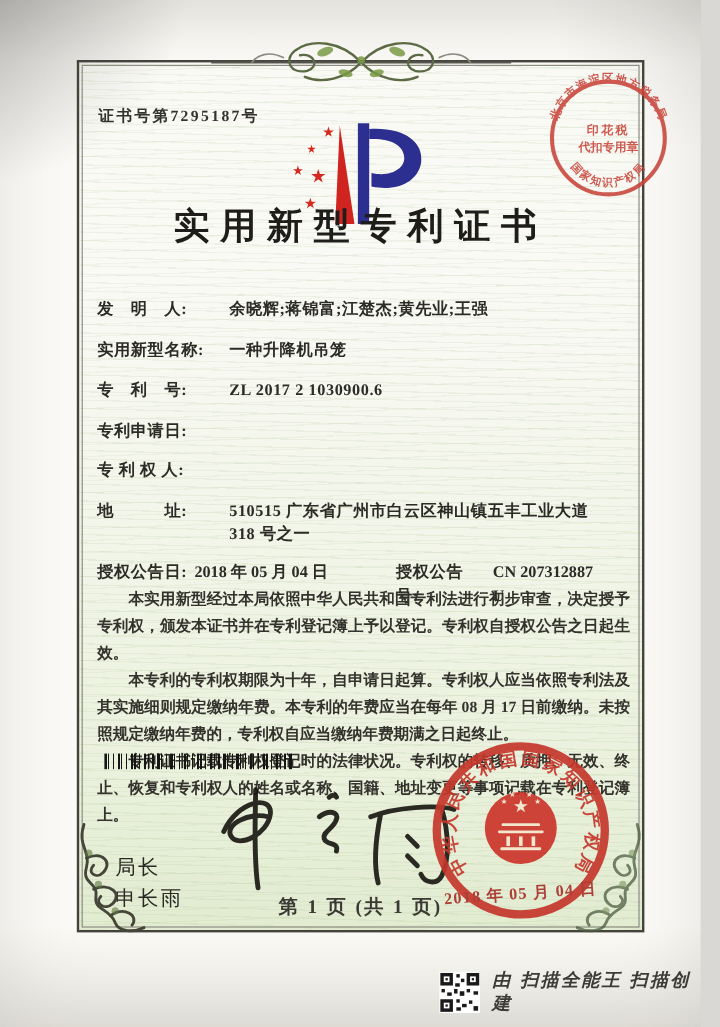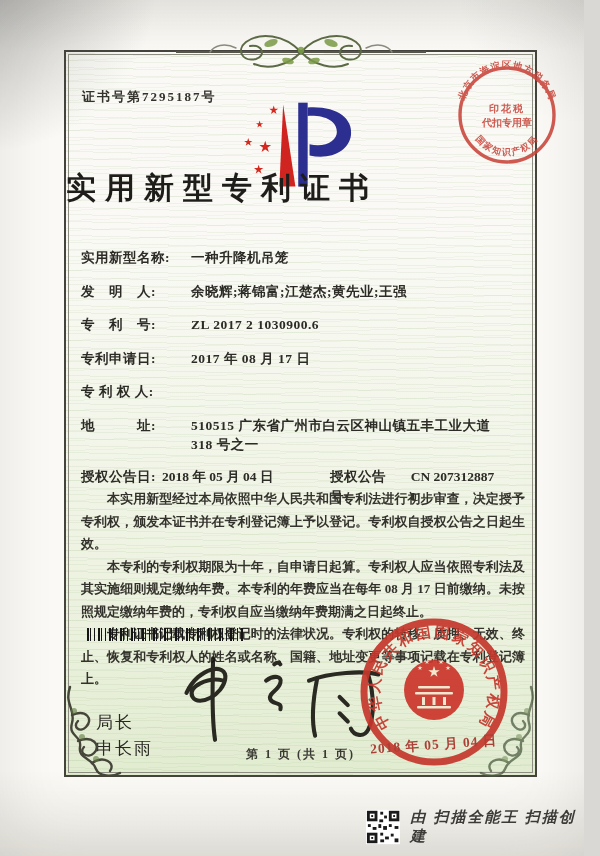--- a/index.html
+++ b/index.html
@@ -21,21 +21,21 @@
       repeating-linear-gradient(-2deg, rgba(123,165,96,.07) 0 1px, rgba(255,255,255,0) 1px 10px),
       linear-gradient(180deg, rgba(248,249,243,.30) 25%, rgba(222,234,202,.55) 80%, rgba(212,228,188,.65) 100%);
   }
   .frame::before{content:"";position:absolute;inset:2px;border:1px solid #8d8d82;pointer-events:none;}
   .cert-number{position:absolute;left:16px;top:36px;font-size:13px;font-weight:700;letter-spacing:2px;color:#33322d;}
   .ornament-top{position:absolute;left:50%;top:-24px;transform:translateX(-50%);}
   .flourish-bl{position:absolute;left:-4px;bottom:-6px;}
   .flourish-br{position:absolute;right:-4px;bottom:-6px;transform:scaleX(-1);opacity:.75;}
   .logo{position:absolute;left:170px;top:42px;}
   .tax-stamp{position:absolute;left:382px;top:4px;opacity:.88;}
-  .title{position:absolute;left:0;top:116px;width:100%;text-align:left;margin:0;
+  .title{position:absolute;left:0;top:116px;width:100%;text-align:center;margin:0;
          font-size:30px;font-weight:700;letter-spacing:9px;color:#1e1d1a;}
   
   .fields{position:absolute;left:15px;top:196px;right:28px;font-size:13.5px;font-weight:700;color:#2c2b26;}
   .row{display:flex;margin-bottom:13.5px;line-height:20px;}
   .row .lab{flex:none;width:110px;letter-spacing:.5px;}
   .row .val{flex:1;letter-spacing:.5px;line-height:19px;}
   .grant{display:flex;line-height:20px;margin-top:2px;}
   .grant .g-pair{display:flex;}
   .grant .g-left{width:250px;}
   .grant .lab2{letter-spacing:.5px;margin-right:6px;}
@@ -45,21 +45,21 @@
   .paras p{margin:0;text-indent:2em;}
   
   .barcode{position:absolute;left:21px;top:576px;width:157px;height:13px;
     background:
       repeating-linear-gradient(90deg,#151515 0 2px,transparent 2px 3px,#151515 3px 4px,transparent 4px 7px,#151515 7px 8px,transparent 8px 11px);
   }
   
   .signer{position:absolute;left:30px;top:658px;font-size:17px;font-weight:400;color:#2a2924;line-height:26px;letter-spacing:2px;}
   .signature{position:absolute;left:102px;top:598px;}
   .seal{position:absolute;left:288px;top:560px;opacity:.92;}
-  .page-footer{position:absolute;left:0;top:694px;width:100%;text-align:center;font-size:12px;letter-spacing:2px;color:#3a3933;font-weight:700;}
+  .page-footer{position:absolute;left:0;top:694px;width:100%;text-align:center;font-size:16px;letter-spacing:2px;color:#3a3933;font-weight:700;}
   
   .scanline{position:absolute;left:366px;top:808px;display:flex;align-items:center;}
   .scan-text{font-family:"Liberation Sans","DejaVu Sans",sans-serif;font-size:15px;font-weight:700;
              color:#3c3b38;letter-spacing:2px;margin-left:10px;font-style:italic;}
 </style>
 </head>
 <body>
 
 <div class="photo">
 
@@ -119,34 +119,33 @@
       </g>
       <polygon points="50,10 63,97 46,97" fill="#cf2420"></polygon>
       <polygon points="66,8 76,8 76,97 66,97" fill="#2c2f8f"></polygon>
       <path d="M76,13 C106,11 124,24 122,42 C120,59 101,69 78,64 L78,52 C95,56 107,48 107,39 C107,27 94,21 76,22 Z" fill="#2c2f8f"></path>
     </svg>
 
     <h1 class="title">实用新型专利证书</h1>
 
     <div class="fields">
       <div class="row">
+        <span class="lab">发　明　人:</span>
+        <span class="val">余晓辉;蒋锦富;江楚杰;黄先业;王强</span>
+      </div>
+      <div class="row">
         <span class="lab">实用新型名称:</span>
         <span class="val">一种升降机吊笼</span>
       </div>
       <div class="row">
-        <span class="lab">发　明　人:</span>
-        <span class="val">余晓辉;蒋锦富;江楚杰;黄先业;王强</span>
-      </div>
-      <div class="row">
         <span class="lab">专　利　号:</span>
         <span class="val">ZL 2017 2 1030900.6</span>
       </div>
       <div class="row">
         <span class="lab">专利申请日:</span>
-        <span class="val">2017 年 08 月 17 日</span>
       </div>
       <div class="row">
         <span class="lab">专 利 权 人:</span>
       </div>
       <div class="row">
         <span class="lab">地　　　址:</span>
         <span class="val" style="max-width:352px;">510515 广东省广州市白云区神山镇五丰工业大道 318 号之一</span>
       </div>
       <div class="grant">
         <div class="g-pair g-left">

